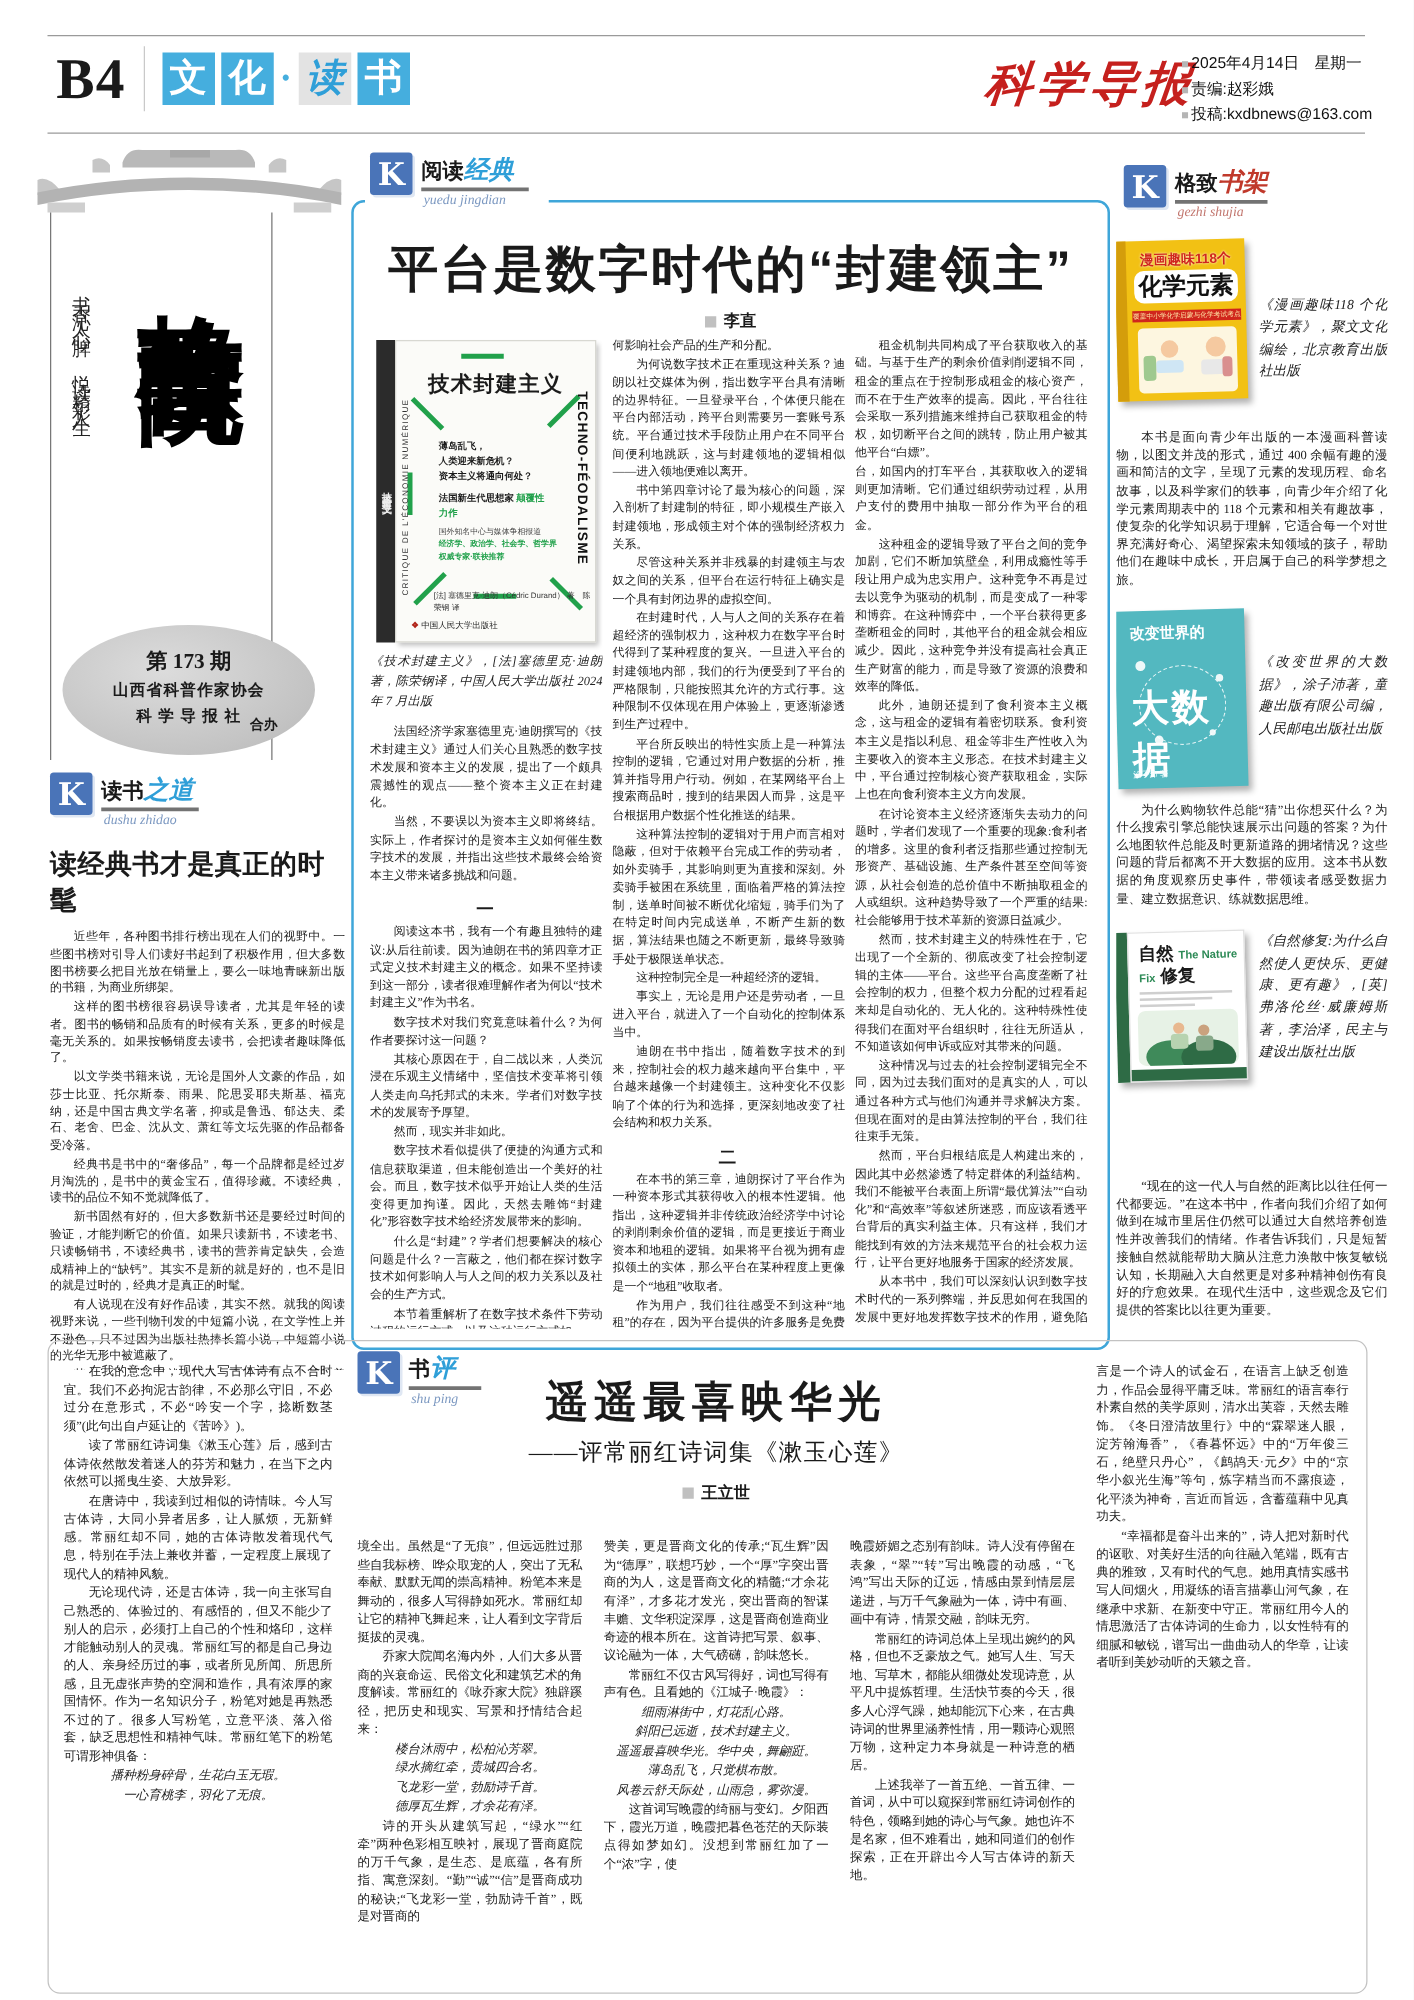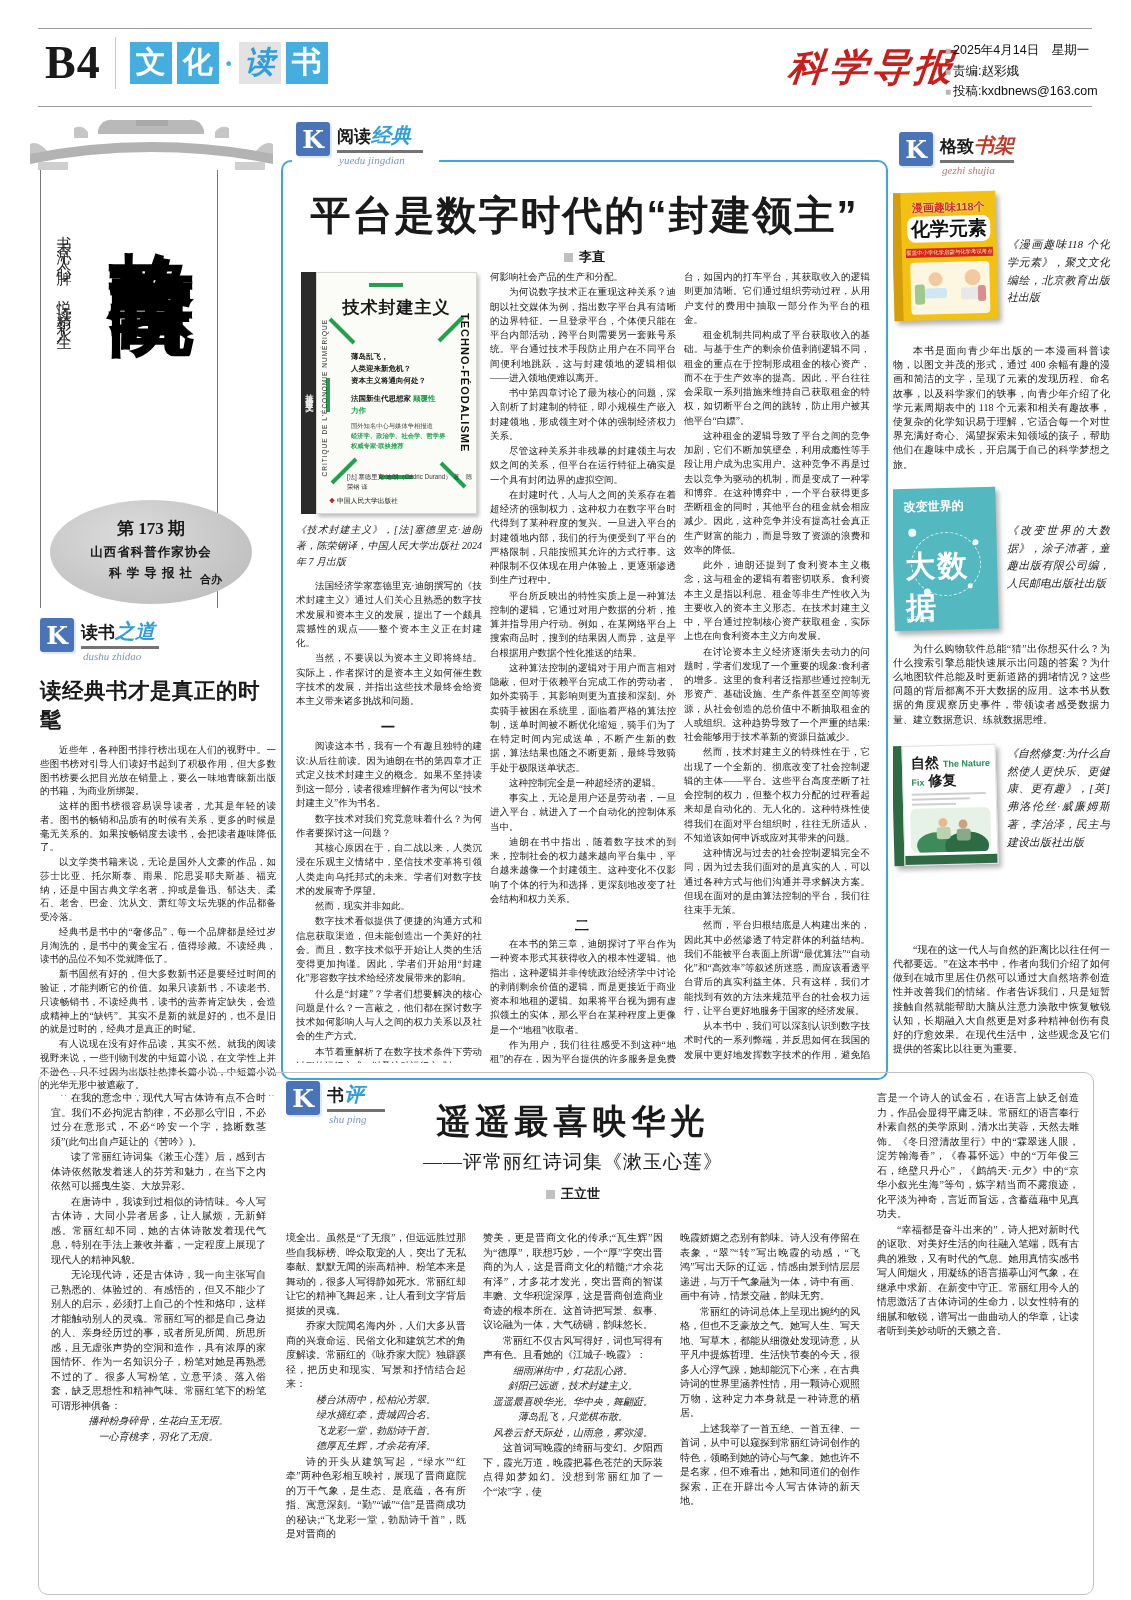--- a/index.html
+++ b/index.html
@@ -258,21 +258,21 @@
       </div>
       <p class="caption">《技术封建主义》，[法]塞德里克·迪朗著，陈荣钢译，中国人民大学出版社 2024 年 7 月出版</p>
       <div>
           <p class="p para">法国经济学家塞德里克·迪朗撰写的《技术封建主义》通过人们关心且熟悉的数字技术发展和资本主义的发展，提出了一个颇具震撼性的观点——整个资本主义正在封建化。</p>
           <p class="p para">当然，不要误以为资本主义即将终结。实际上，作者探讨的是资本主义如何催生数字技术的发展，并指出这些技术最终会给资本主义带来诸多挑战和问题。</p>
           <p class="p divider">一</p>
           <p class="p para">阅读这本书，我有一个有趣且独特的建议:从后往前读。因为迪朗在书的第四章才正式定义技术封建主义的概念。如果不坚持读到这一部分，读者很难理解作者为何以“技术封建主义”作为书名。</p>
           <p class="p para">数字技术对我们究竟意味着什么？为何作者要探讨这一问题？</p>
           <p class="p para">其核心原因在于，自二战以来，人类沉浸在乐观主义情绪中，坚信技术变革将引领人类走向乌托邦式的未来。学者们对数字技术的发展寄予厚望。</p>
           <p class="p para">然而，现实并非如此。</p>
-          <p class="p para">数字技术看似提供了便捷的沟通方式和信息获取渠道，但未能创造出一个美好的社会。而且，数字技术似乎开始让人类的生活变得更加拘谨。因此，学者们开始用“封建化”形容数字技术给经济发展带来的影响。</p>
+          <p class="p para">数字技术看似提供了便捷的沟通方式和信息获取渠道，但未能创造出一个美好的社会。而且，数字技术似乎开始让人类的生活变得更加拘谨。因此，天然去雕饰“封建化”形容数字技术给经济发展带来的影响。</p>
           <p class="p para">什么是“封建”？学者们想要解决的核心问题是什么？一言蔽之，他们都在探讨数字技术如何影响人与人之间的权力关系以及社会的生产方式。</p>
           <p class="p para">本节着重解析了在数字技术条件下劳动过程的运行方式，以及这种运行方式如</p>
         </div>
     </div>
 
     <div class="ccol ccol2">
         <p class="p cont">何影响社会产品的生产和分配。</p>
         <p class="p para">为何说数字技术正在重现这种关系？迪朗以社交媒体为例，指出数字平台具有清晰的边界特征。一旦登录平台，个体便只能在平台内部活动，跨平台则需要另一套账号系统。平台通过技术手段防止用户在不同平台间便利地跳跃，这与封建领地的逻辑相似——进入领地便难以离开。</p>
         <p class="p para">书中第四章讨论了最为核心的问题，深入剖析了封建制的特征，即小规模生产嵌入封建领地，形成领主对个体的强制经济权力关系。</p>
         <p class="p para">尽管这种关系并非残暴的封建领主与农奴之间的关系，但平台在运行特征上确实是一个具有封闭边界的虚拟空间。</p>
@@ -280,22 +280,22 @@
         <p class="p para">平台所反映出的特性实质上是一种算法控制的逻辑，它通过对用户数据的分析，推算并指导用户行动。例如，在某网络平台上搜索商品时，搜到的结果因人而异，这是平台根据用户数据个性化推送的结果。</p>
         <p class="p para">这种算法控制的逻辑对于用户而言相对隐蔽，但对于依赖平台完成工作的劳动者，如外卖骑手，其影响则更为直接和深刻。外卖骑手被困在系统里，面临着严格的算法控制，送单时间被不断优化缩短，骑手们为了在特定时间内完成送单，不断产生新的数据，算法结果也随之不断更新，最终导致骑手处于极限送单状态。</p>
         <p class="p para">这种控制完全是一种超经济的逻辑。</p>
         <p class="p para">事实上，无论是用户还是劳动者，一旦进入平台，就进入了一个自动化的控制体系当中。</p>
         <p class="p para">迪朗在书中指出，随着数字技术的到来，控制社会的权力越来越向平台集中，平台越来越像一个封建领主。这种变化不仅影响了个体的行为和选择，更深刻地改变了社会结构和权力关系。</p>
         <p class="p divider">二</p>
         <p class="p para">在本书的第三章，迪朗探讨了平台作为一种资本形式其获得收入的根本性逻辑。他指出，这种逻辑并非传统政治经济学中讨论的剥削剩余价值的逻辑，而是更接近于商业资本和地租的逻辑。如果将平台视为拥有虚拟领土的实体，那么平台在某种程度上更像是一个“地租”收取者。</p>
         <p class="p para">作为用户，我们往往感受不到这种“地租”的存在，因为平台提供的许多服务是免费的。然而，平台通过收集我们的数据进行营销和广告等活动，从而间接地从我们身上获取价值。对于直接介入生产过程的平</p>
       </div>
     <div class="ccol ccol3">
+        <p class="p para">租金机制共同构成了平台获取收入的基础。与基于生产的剩余价值剥削逻辑不同，租金的重点在于控制形成租金的核心资产，而不在于生产效率的提高。因此，平台往往会采取一系列措施来维持自己获取租金的特权，如切断平台之间的跳转，防止用户被其他平台“白嫖”。</p>
         <p class="p cont">台，如国内的打车平台，其获取收入的逻辑则更加清晰。它们通过组织劳动过程，从用户支付的费用中抽取一部分作为平台的租金。</p>
-        <p class="p para">租金机制共同构成了平台获取收入的基础。与基于生产的剩余价值剥削逻辑不同，租金的重点在于控制形成租金的核心资产，而不在于生产效率的提高。因此，平台往往会采取一系列措施来维持自己获取租金的特权，如切断平台之间的跳转，防止用户被其他平台“白嫖”。</p>
         <p class="p para">这种租金的逻辑导致了平台之间的竞争加剧，它们不断加筑壁垒，利用成瘾性等手段让用户成为忠实用户。这种竞争不再是过去以竞争为驱动的机制，而是变成了一种零和博弈。在这种博弈中，一个平台获得更多垄断租金的同时，其他平台的租金就会相应减少。因此，这种竞争并没有提高社会真正生产财富的能力，而是导致了资源的浪费和效率的降低。</p>
         <p class="p para">此外，迪朗还提到了食利资本主义概念，这与租金的逻辑有着密切联系。食利资本主义是指以利息、租金等非生产性收入为主要收入的资本主义形态。在技术封建主义中，平台通过控制核心资产获取租金，实际上也在向食利资本主义方向发展。</p>
         <p class="p para">在讨论资本主义经济逐渐失去动力的问题时，学者们发现了一个重要的现象:食利者的增多。这里的食利者泛指那些通过控制无形资产、基础设施、生产条件甚至空间等资源，从社会创造的总价值中不断抽取租金的人或组织。这种趋势导致了一个严重的结果:社会能够用于技术革新的资源日益减少。</p>
         <p class="p para">然而，技术封建主义的特殊性在于，它出现了一个全新的、彻底改变了社会控制逻辑的主体——平台。这些平台高度垄断了社会控制的权力，但整个权力分配的过程看起来却是自动化的、无人化的。这种特殊性使得我们在面对平台组织时，往往无所适从，不知道该如何申诉或应对其带来的问题。</p>
         <p class="p para">这种情况与过去的社会控制逻辑完全不同，因为过去我们面对的是真实的人，可以通过各种方式与他们沟通并寻求解决方案。但现在面对的是由算法控制的平台，我们往往束手无策。</p>
         <p class="p para">然而，平台归根结底是人构建出来的，因此其中必然渗透了特定群体的利益结构。我们不能被平台表面上所谓“最优算法”“自动化”和“高效率”等叙述所迷惑，而应该看透平台背后的真实利益主体。只有这样，我们才能找到有效的方法来规范平台的社会权力运行，让平台更好地服务于国家的经济发展。</p>
         <p class="p para">从本书中，我们可以深刻认识到数字技术时代的一系列弊端，并反思如何在我国的发展中更好地发挥数字技术的作用，避免陷入技术封建主义的陷阱。</p>
       </div>
   </div>
 

